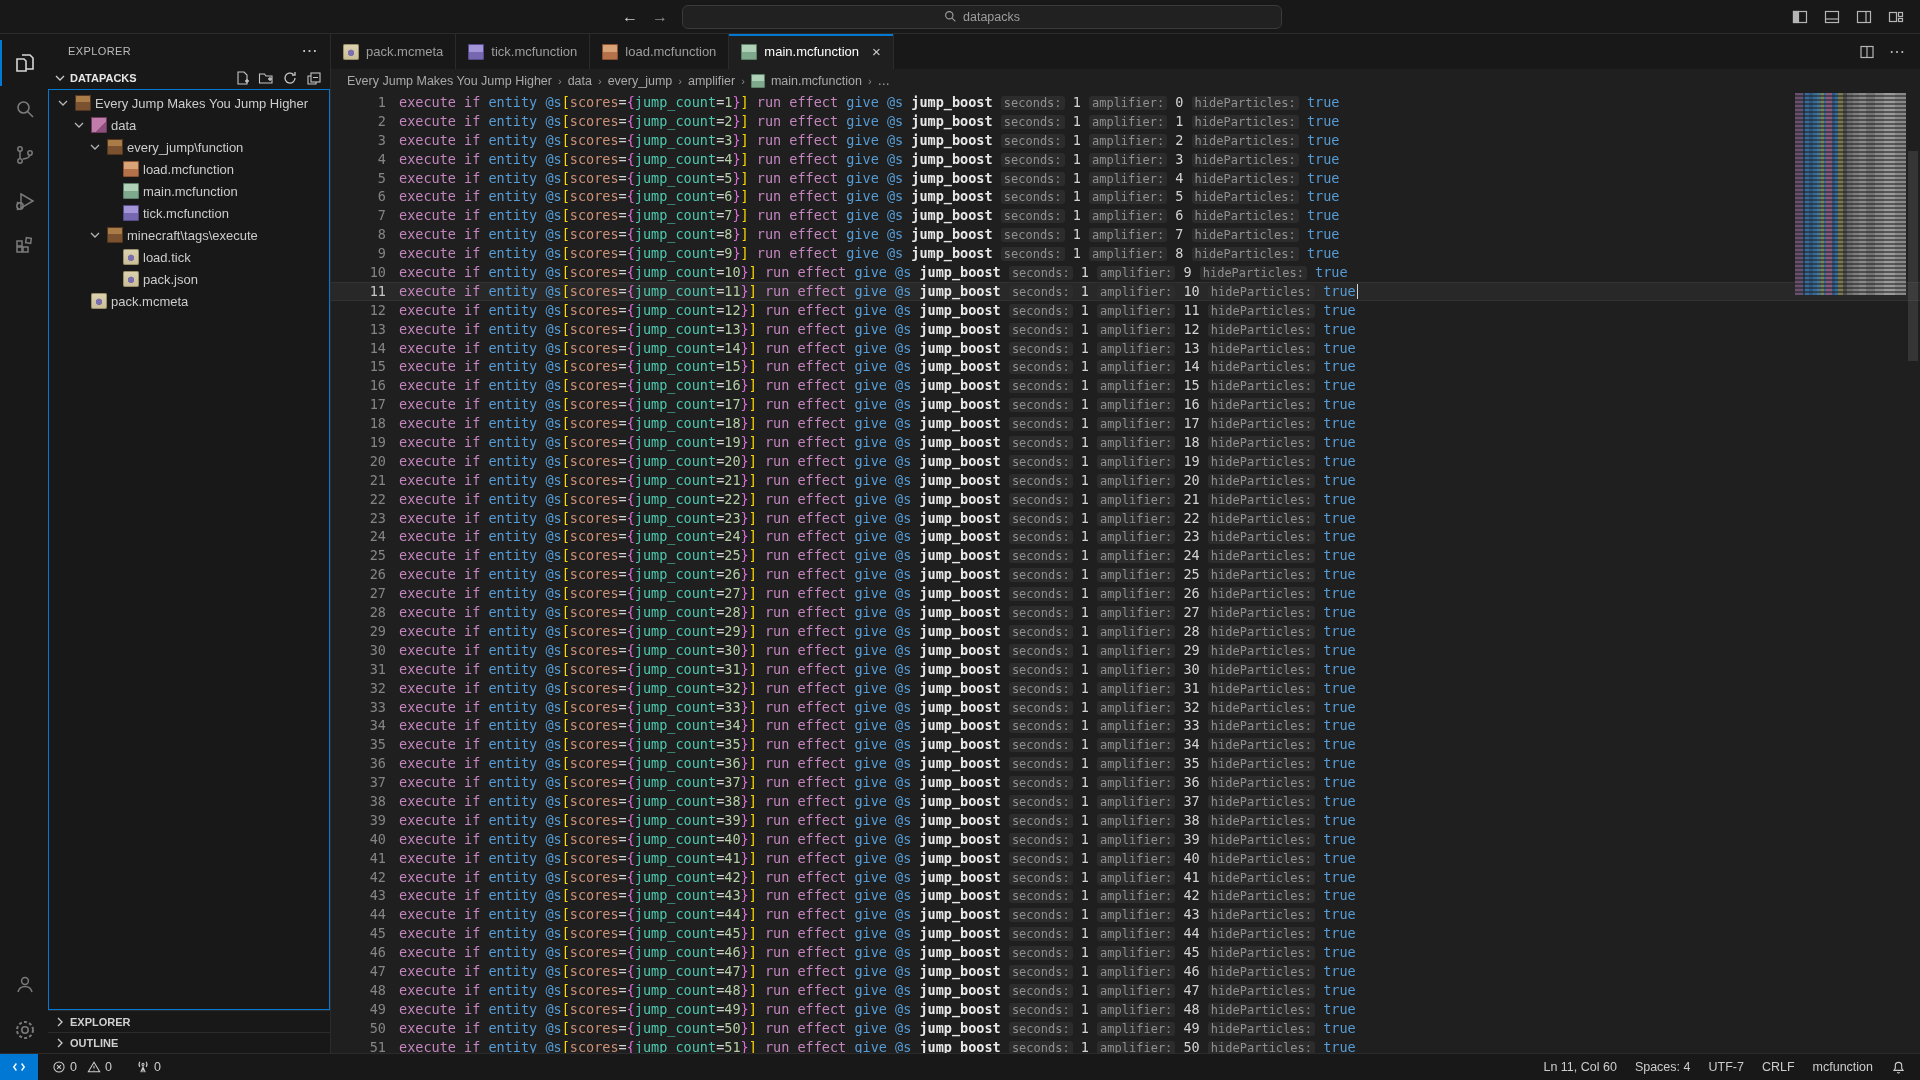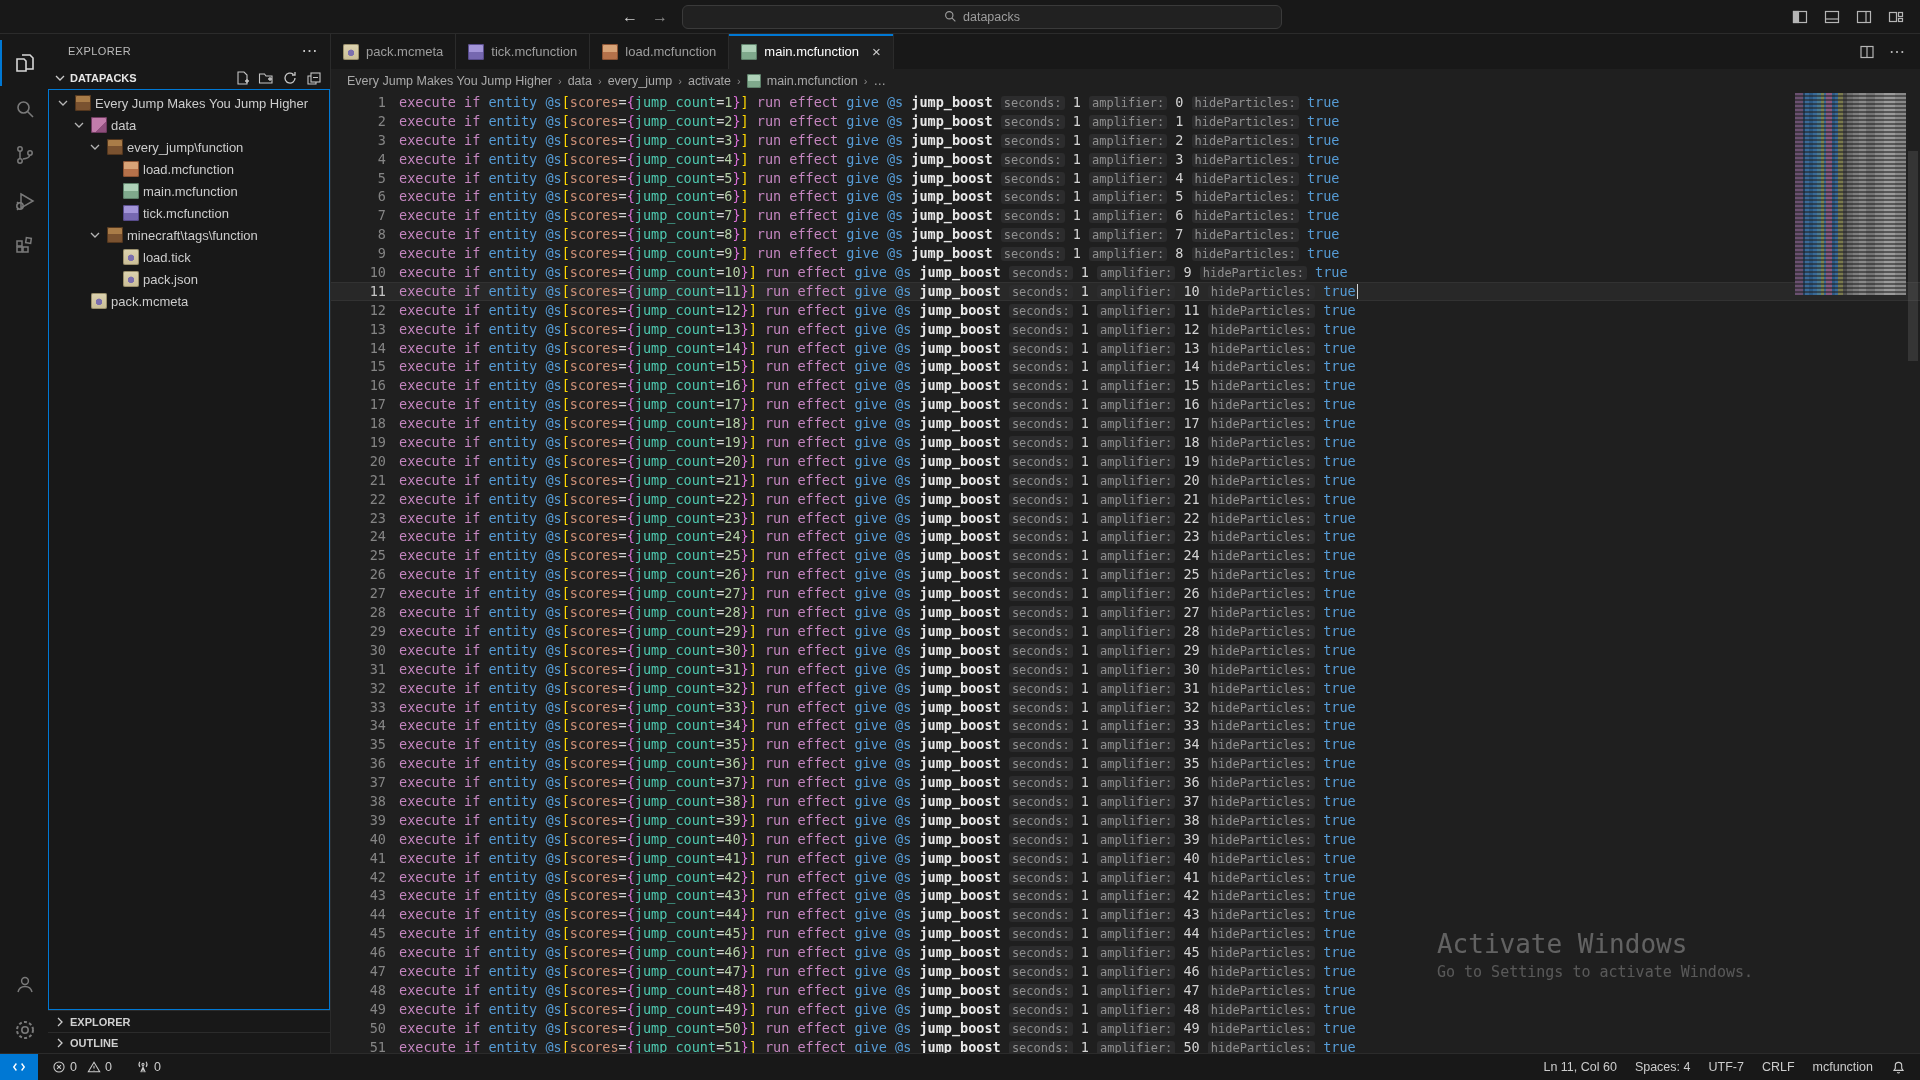--- a/index.html
+++ b/index.html
@@ -294,21 +294,21 @@
           <span class="ficon fi-purple"></span>
           <span>tick.mcfunction</span>
         </div>
         <div class="tree-row" style="padding-left: 38px;">
           <span class="chev">
             <svg width="16" height="16" viewBox="0 0 16 16" fill="none" stroke="#b5b5b5" stroke-width="1.3">
               <path d="M4 6l4 4 4-4"></path>
             </svg>
           </span>
           <span class="ficon fi-chest"></span>
-          <span>minecraft\tags\function</span>
+          <span>minecraft\tags\execute</span>
         </div>
         <div class="tree-row" style="padding-left: 54px;">
           <span class="chev"></span>
           <span class="ficon fi-scroll"></span>
           <span>load.tick</span>
         </div>
         <div class="tree-row" style="padding-left: 54px;">
           <span class="chev"></span>
           <span class="ficon fi-scroll"></span>
           <span>pack.json</span>
@@ -370,21 +370,21 @@
         <span class="dots">⋯</span>
       </div>
     </div>
     <div class="breadcrumb" id="breadcrumb-mount">
         <span>Every Jump Makes You Jump Higher</span>
         <span class="sep">›</span>
         <span>data</span>
         <span class="sep">›</span>
         <span>every_jump</span>
         <span class="sep">›</span>
-        <span>activate</span>
+        <span>amplifier</span>
         <span class="sep">›</span>
         <span class="bc-icon fi-green"></span>
         <span>main.mcfunction</span>
         <span class="sep">›</span>
         <span>…</span>
       </div>
     <div class="code-wrap">
       <div id="code-lines">
           <div class="code-line"><span class="ln">1</span><span class="code"><span style="color: rgb(197, 134, 192);">execute</span><span> </span><span style="color: rgb(197, 134, 192);">if</span><span> </span><span style="color: rgb(86, 156, 214);">entity</span><span> </span><span style="color: rgb(86, 156, 214);">@s</span><span style="color: rgb(255, 215, 0);">[</span><span style="color: rgb(206, 145, 120);">scores</span><span style="color: rgb(212, 212, 212);">=</span><span style="color: rgb(218, 112, 214);">{</span><span style="color: rgb(78, 201, 176);">jump_count</span><span style="color: rgb(212, 212, 212);">=</span><span style="color: rgb(181, 206, 168);">1</span><span style="color: rgb(218, 112, 214);">}</span><span style="color: rgb(255, 215, 0);">]</span><span> </span><span style="color: rgb(197, 134, 192);">run</span><span> </span><span style="color: rgb(197, 134, 192);">effect</span><span> </span><span style="color: rgb(86, 156, 214);">give</span><span> </span><span style="color: rgb(86, 156, 214);">@s</span><span> </span><span style="color: rgb(232, 232, 232); font-weight: bold;">jump_boost</span><span> </span><span class="inlay">seconds:</span><span style="color: rgb(212, 212, 212);"> 1 </span><span class="inlay">amplifier:</span><span style="color: rgb(212, 212, 212);"> 0 </span><span class="inlay">hideParticles:</span><span> </span><span style="color: rgb(86, 156, 214);">true</span></span></div>
           <div class="code-line"><span class="ln">2</span><span class="code"><span style="color: rgb(197, 134, 192);">execute</span><span> </span><span style="color: rgb(197, 134, 192);">if</span><span> </span><span style="color: rgb(86, 156, 214);">entity</span><span> </span><span style="color: rgb(86, 156, 214);">@s</span><span style="color: rgb(255, 215, 0);">[</span><span style="color: rgb(206, 145, 120);">scores</span><span style="color: rgb(212, 212, 212);">=</span><span style="color: rgb(218, 112, 214);">{</span><span style="color: rgb(78, 201, 176);">jump_count</span><span style="color: rgb(212, 212, 212);">=</span><span style="color: rgb(181, 206, 168);">2</span><span style="color: rgb(218, 112, 214);">}</span><span style="color: rgb(255, 215, 0);">]</span><span> </span><span style="color: rgb(197, 134, 192);">run</span><span> </span><span style="color: rgb(197, 134, 192);">effect</span><span> </span><span style="color: rgb(86, 156, 214);">give</span><span> </span><span style="color: rgb(86, 156, 214);">@s</span><span> </span><span style="color: rgb(232, 232, 232); font-weight: bold;">jump_boost</span><span> </span><span class="inlay">seconds:</span><span style="color: rgb(212, 212, 212);"> 1 </span><span class="inlay">amplifier:</span><span style="color: rgb(212, 212, 212);"> 1 </span><span class="inlay">hideParticles:</span><span> </span><span style="color: rgb(86, 156, 214);">true</span></span></div>
@@ -437,24 +437,20 @@
           <div class="code-line"><span class="ln">49</span><span class="code"><span style="color: rgb(197, 134, 192);">execute</span><span> </span><span style="color: rgb(197, 134, 192);">if</span><span> </span><span style="color: rgb(86, 156, 214);">entity</span><span> </span><span style="color: rgb(86, 156, 214);">@s</span><span style="color: rgb(255, 215, 0);">[</span><span style="color: rgb(206, 145, 120);">scores</span><span style="color: rgb(212, 212, 212);">=</span><span style="color: rgb(218, 112, 214);">{</span><span style="color: rgb(78, 201, 176);">jump_count</span><span style="color: rgb(212, 212, 212);">=</span><span style="color: rgb(181, 206, 168);">49</span><span style="color: rgb(218, 112, 214);">}</span><span style="color: rgb(255, 215, 0);">]</span><span> </span><span style="color: rgb(197, 134, 192);">run</span><span> </span><span style="color: rgb(197, 134, 192);">effect</span><span> </span><span style="color: rgb(86, 156, 214);">give</span><span> </span><span style="color: rgb(86, 156, 214);">@s</span><span> </span><span style="color: rgb(232, 232, 232); font-weight: bold;">jump_boost</span><span> </span><span class="inlay">seconds:</span><span style="color: rgb(212, 212, 212);"> 1 </span><span class="inlay">amplifier:</span><span style="color: rgb(212, 212, 212);"> 48 </span><span class="inlay">hideParticles:</span><span> </span><span style="color: rgb(86, 156, 214);">true</span></span></div>
           <div class="code-line"><span class="ln">50</span><span class="code"><span style="color: rgb(197, 134, 192);">execute</span><span> </span><span style="color: rgb(197, 134, 192);">if</span><span> </span><span style="color: rgb(86, 156, 214);">entity</span><span> </span><span style="color: rgb(86, 156, 214);">@s</span><span style="color: rgb(255, 215, 0);">[</span><span style="color: rgb(206, 145, 120);">scores</span><span style="color: rgb(212, 212, 212);">=</span><span style="color: rgb(218, 112, 214);">{</span><span style="color: rgb(78, 201, 176);">jump_count</span><span style="color: rgb(212, 212, 212);">=</span><span style="color: rgb(181, 206, 168);">50</span><span style="color: rgb(218, 112, 214);">}</span><span style="color: rgb(255, 215, 0);">]</span><span> </span><span style="color: rgb(197, 134, 192);">run</span><span> </span><span style="color: rgb(197, 134, 192);">effect</span><span> </span><span style="color: rgb(86, 156, 214);">give</span><span> </span><span style="color: rgb(86, 156, 214);">@s</span><span> </span><span style="color: rgb(232, 232, 232); font-weight: bold;">jump_boost</span><span> </span><span class="inlay">seconds:</span><span style="color: rgb(212, 212, 212);"> 1 </span><span class="inlay">amplifier:</span><span style="color: rgb(212, 212, 212);"> 49 </span><span class="inlay">hideParticles:</span><span> </span><span style="color: rgb(86, 156, 214);">true</span></span></div>
           <div class="code-line"><span class="ln">51</span><span class="code"><span style="color: rgb(197, 134, 192);">execute</span><span> </span><span style="color: rgb(197, 134, 192);">if</span><span> </span><span style="color: rgb(86, 156, 214);">entity</span><span> </span><span style="color: rgb(86, 156, 214);">@s</span><span style="color: rgb(255, 215, 0);">[</span><span style="color: rgb(206, 145, 120);">scores</span><span style="color: rgb(212, 212, 212);">=</span><span style="color: rgb(218, 112, 214);">{</span><span style="color: rgb(78, 201, 176);">jump_count</span><span style="color: rgb(212, 212, 212);">=</span><span style="color: rgb(181, 206, 168);">51</span><span style="color: rgb(218, 112, 214);">}</span><span style="color: rgb(255, 215, 0);">]</span><span> </span><span style="color: rgb(197, 134, 192);">run</span><span> </span><span style="color: rgb(197, 134, 192);">effect</span><span> </span><span style="color: rgb(86, 156, 214);">give</span><span> </span><span style="color: rgb(86, 156, 214);">@s</span><span> </span><span style="color: rgb(232, 232, 232); font-weight: bold;">jump_boost</span><span> </span><span class="inlay">seconds:</span><span style="color: rgb(212, 212, 212);"> 1 </span><span class="inlay">amplifier:</span><span style="color: rgb(212, 212, 212);"> 50 </span><span class="inlay">hideParticles:</span><span> </span><span style="color: rgb(86, 156, 214);">true</span></span></div>
         </div>
       <div class="minimap">
           <div class="minimap-stripes"></div>
         </div>
       <div class="vscrollbar">
         <div class="vscroll-slider"></div>
       </div>
-      <div class="watermark">
-        <div class="w1">Activate Windows</div>
-        <div class="w2">Go to Settings to activate Windows.</div>
-      </div>
     </div>
   </div>
 </div>
 
 <div class="statusbar">
   <div class="remote">
     <svg width="14" height="14" viewBox="0 0 16 16" fill="none" stroke="#ffffff" stroke-width="1.6">
       <path d="M5 4L2 8l3 4"></path>
         <path d="M11 4l3 4-3 4"></path>
       </svg>

